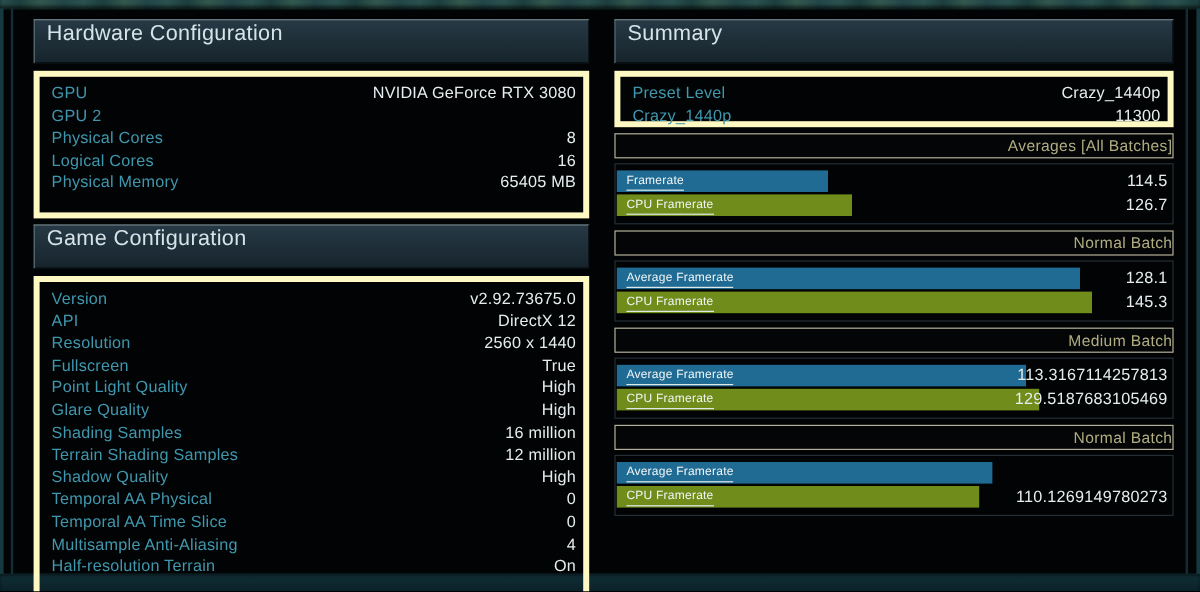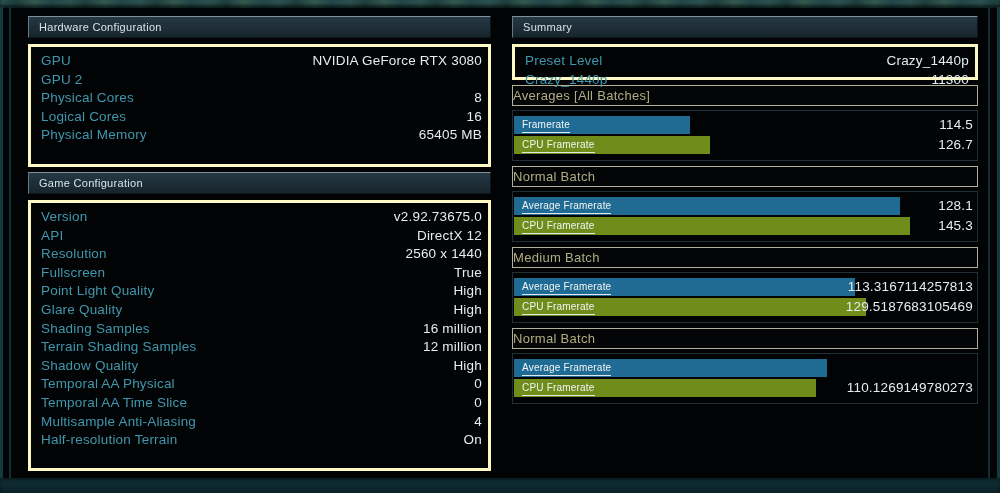--- a/index.html
+++ b/index.html
@@ -15,38 +15,38 @@
   .edge{position:absolute;top:7px;bottom:14px;width:3px;background:#16383f;}
   .edge.left{left:0;} .edge.right{right:0;}
   .frame-line{position:absolute;top:7px;bottom:14px;width:2px;background:#122e34;}
   .frame-line.left{left:9px;} .frame-line.right{right:10px;}
 
   
   .panel{position:absolute;top:0;}
   .left-panel{left:28px;width:463px;}
   .right-panel{left:512px;width:466px;}
 
-  .panel-header{margin-top:16px;height:22px;box-sizing:border-box;
+  .panel-header{margin-top:16px;height:37px;box-sizing:border-box;
     background:linear-gradient(#263945,#17242c);
     border:1px solid;border-color:#7d929c #0c1519 #0c1519 #637a84;
-    color:#d6e4e9;font-size:11px;line-height:20px;padding:0 10px;letter-spacing:.3px;}
+    color:#d6e4e9;font-size:18px;line-height:20px;padding:0 10px;letter-spacing:.3px;}
   .panel-header.second{margin-top:5px;}
 
-  .content-box{box-sizing:border-box;border:3px solid #fef9c3;padding:5px 6px 0 10px;margin-top:6px;}
+  .content-box{box-sizing:border-box;border:5px solid #fef9c3;padding:5px 6px 0 10px;margin-top:6px;}
   .hw-box{height:123px;}
   .game-box{height:271px;}
-  .preset-box{height:36px;}
+  .preset-box{height:47px;}
 
   .cfg-row{display:flex;justify-content:space-between;height:18.6px;line-height:18.6px;
     font-size:13.5px;letter-spacing:.2px;white-space:nowrap;}
   .cfg-label{color:#4097ad;}
   .cfg-value{color:#e6edee;text-align:right;}
 
   .batch-title{margin-top:5px;height:21px;box-sizing:border-box;border:1px solid #b3b09a;
-    color:#b1ad82;text-align:left;font-size:13px;line-height:19px;letter-spacing:.3px;background:#030506;}
+    color:#b1ad82;text-align:right;font-size:13px;line-height:19px;letter-spacing:.3px;background:#030506;}
   .bars-box{margin-top:4px;height:51px;box-sizing:border-box;border:1px solid #232f36;padding:5px 2px 0 1px;}
 
   .bar-row{position:relative;height:18px;margin-bottom:2px;}
   .bar-fill{position:absolute;left:0;top:0;height:100%;}
   .bar-label{position:absolute;left:8px;top:1px;height:15px;line-height:15px;color:#f2f6f6;
     font-size:10px;letter-spacing:.2px;border-bottom:1px solid #dfe9ea;white-space:nowrap;}
   .bar-value{position:absolute;right:2px;top:0;line-height:18px;color:#e6edee;
     font-size:13.5px;letter-spacing:.2px;white-space:nowrap;}
 </style>
 </head>

